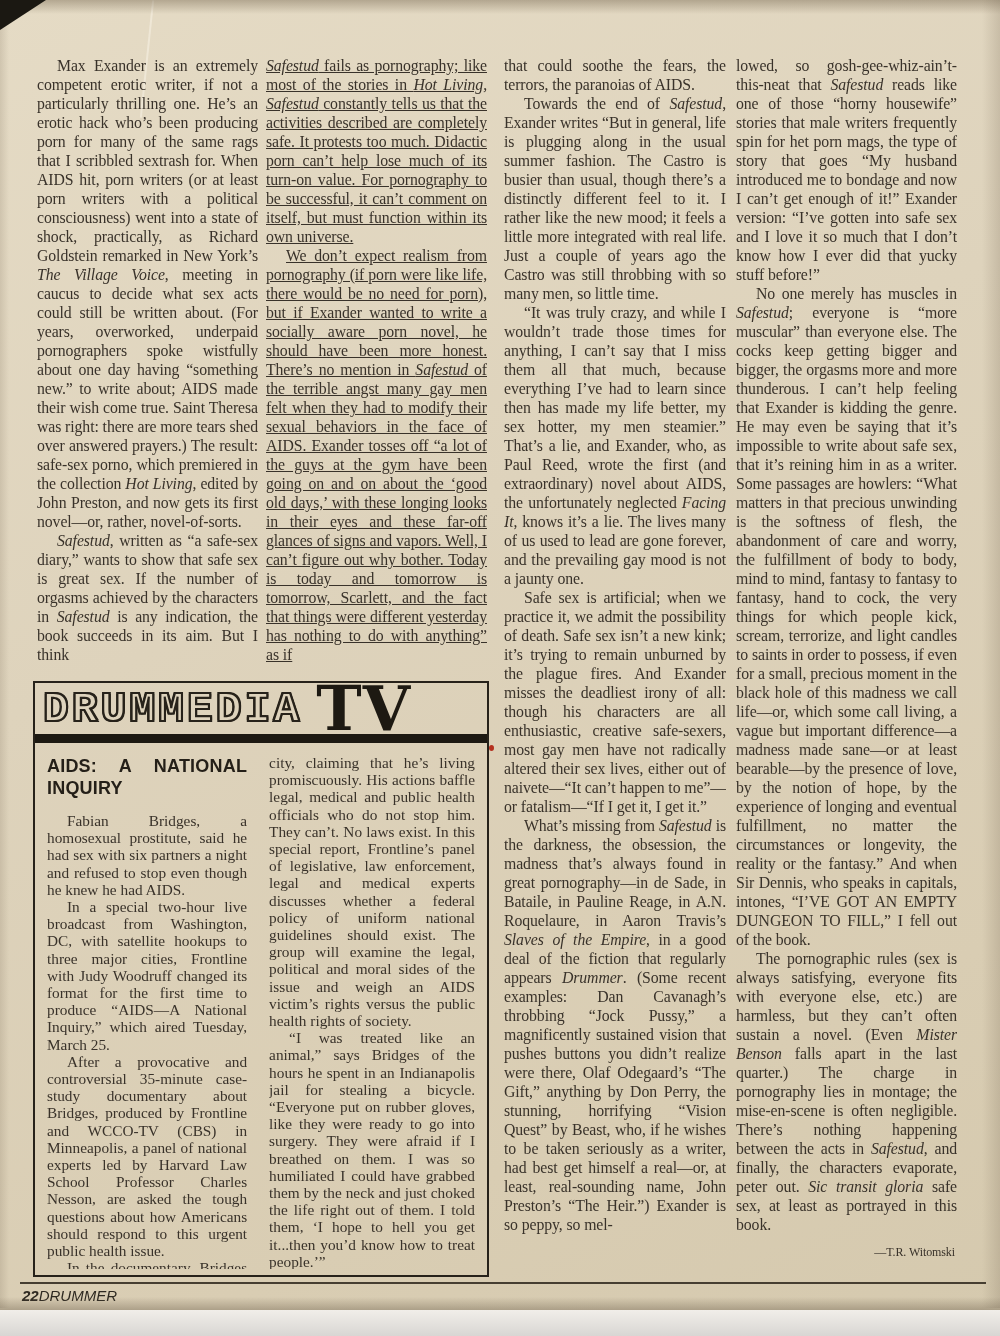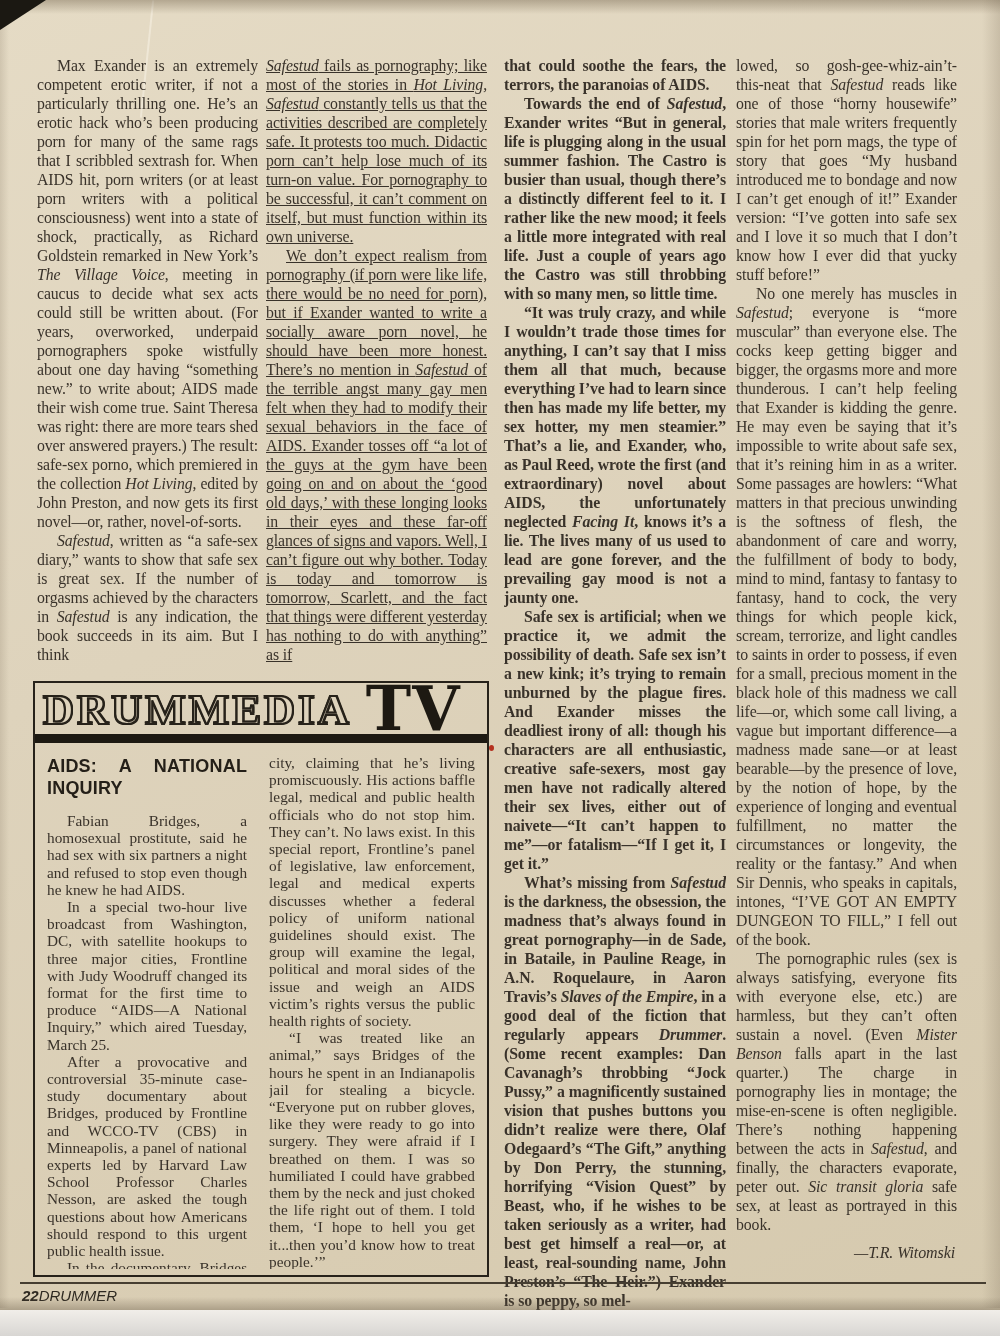--- a/index.html
+++ b/index.html
@@ -18,31 +18,31 @@
     border-top:30px solid #1b1812;border-right:46px solid transparent;}
   .crease{position:absolute;left:146px;top:0;width:2px;height:118px;
     background:rgba(248,243,230,.55);transform:rotate(6deg);}
   .col{
     position:absolute;text-align:justify;overflow:hidden;
     font-size:15.8px;line-height:19px;letter-spacing:-0.1px;
     hyphens:auto;-webkit-hyphens:auto;
   }
   .col1{left:37px;top:56px;width:221px;height:624px;}
   .col2{left:266px;top:56px;width:221px;height:624px;text-decoration:underline;}
-  .col3{left:504px;top:56px;width:222px;height:1254px;font-weight:bold;}
+  .col3{left:504px;top:56px;width:222px;height:1254px;}
   .col4{left:736px;top:56px;width:221px;height:1254px;}
   .para{margin:0;}
   .para.indent{text-indent:20px;}
-  .byline{text-align:right;font-style:italic;font-size:16px;margin-top:9px;padding-right:2px;}
+  .byline{text-align:right;font-size:12px;margin-top:9px;padding-right:2px;}
   
   .tv-box{position:absolute;left:33px;top:681px;width:456px;height:596px;
     border:2px solid #27221a;box-sizing:border-box;overflow:hidden;}
   .logo-row{display:flex;align-items:flex-end;padding:3px 4px 0 8px;height:45px;}
   .logo-outline{
-    font-family:Liberation Serif, serif;font-weight:bold;font-size:43px;line-height:43px;
+    font-family:Liberation Mono, monospace;font-weight:bold;font-size:43px;line-height:43px;
     letter-spacing:3px;color:#ded3bc;
     -webkit-text-stroke:2.1px #27221a;
     text-shadow:-1.1px -1.1px 0 #27221a,1.1px -1.1px 0 #27221a,-1.1px 1.1px 0 #27221a,1.1px 1.1px 0 #27221a;
   }
   .logo-tv{font-family:"DejaVu Serif",serif;font-weight:bold;font-size:61px;line-height:44px;
     color:#1d1912;margin-left:14px;letter-spacing:1px;}
   .logo-bar{height:9px;background:#1d1912;margin-top:3px;}
   .box-body{display:flex;gap:22px;padding:11px 12px 0 12px;}
   .box-col{text-align:justify;font-size:15.3px;line-height:17.2px;overflow:hidden;
     hyphens:auto;-webkit-hyphens:auto;}

